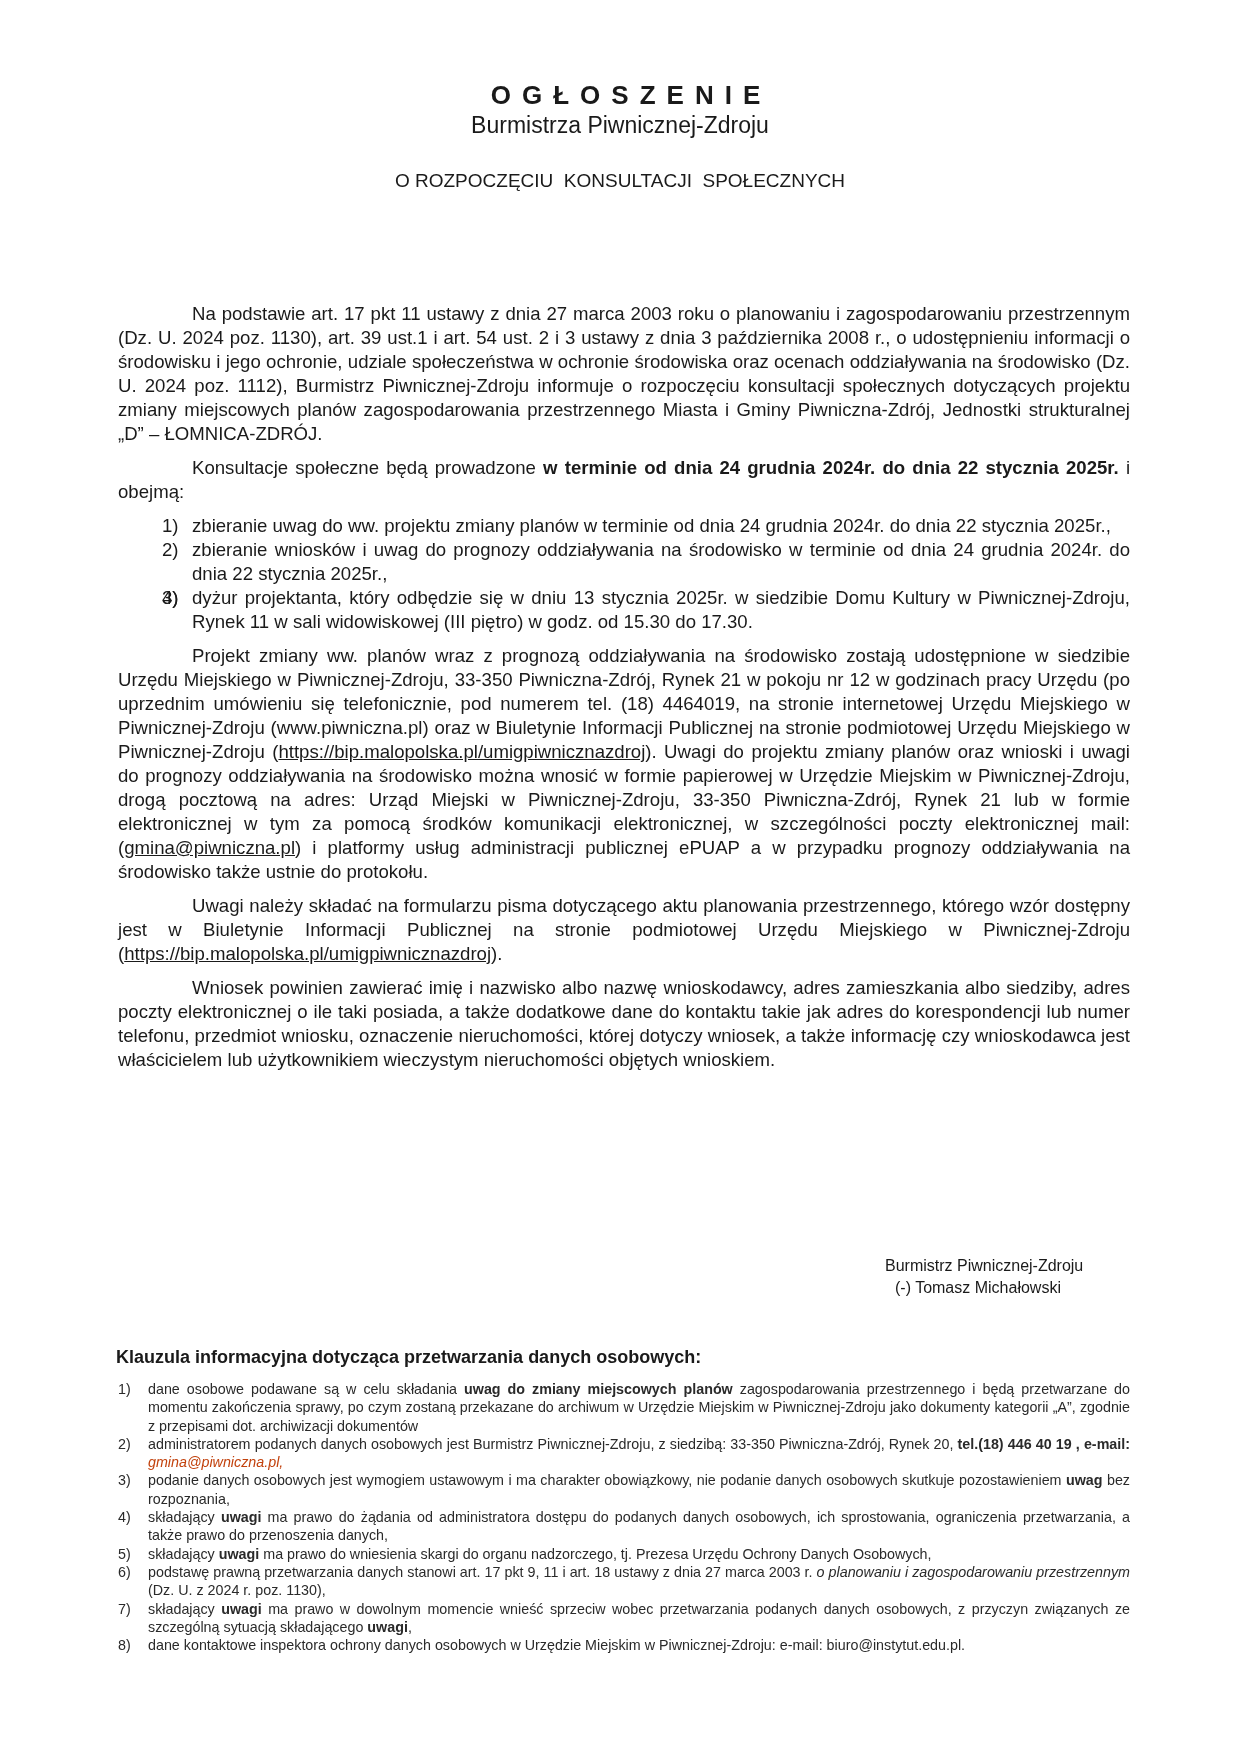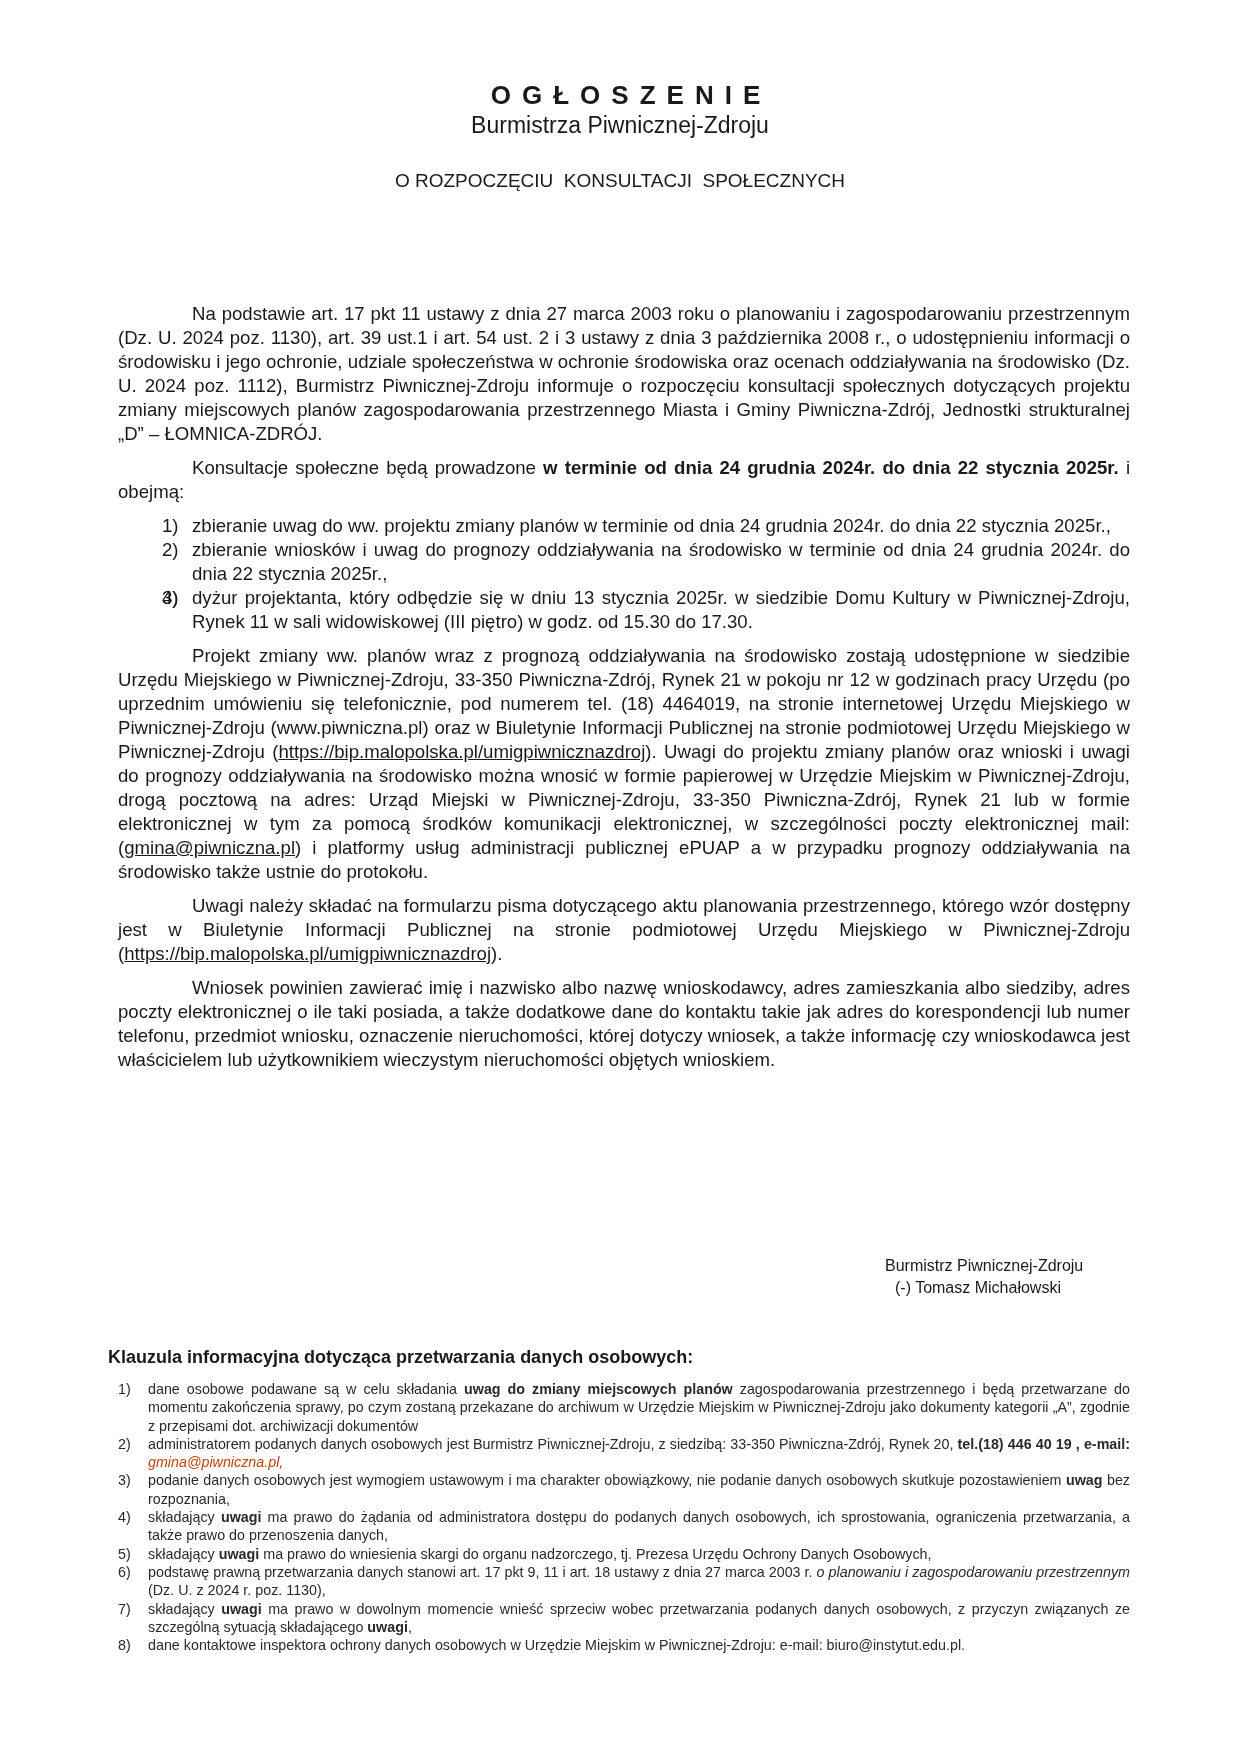--- a/index.html
+++ b/index.html
@@ -14,21 +14,21 @@
   .body-block { position:absolute; left:118px; width:1012px; font-size:18.6px; line-height:24px; }
   .para { text-align:justify; text-indent:74px; margin:0; }
   .b { font-weight:bold; }
   .u { text-decoration:underline; }
   .i { font-style:italic; }
   .link-blue { color:#c2410c; font-style:italic; }
   ol.main { list-style:none; margin:0; padding:0; }
   ol.main li { position:relative; padding-left:74px; text-align:justify; }
   ol.main li .num { position:absolute; left:44px; top:0; }
   .sign { position:absolute; left:857px; font-size:16px; line-height:22px;margin-left:28px; }
-  .klauz-h { position:absolute; left:108px; top:1347px; font-size:18px; font-weight:bold; }
+  .klauz-h { position:absolute; left:116px; top:1347px; font-size:18px; font-weight:bold; }
   .klauz { position:absolute; left:118px; top:1380px; width:1012px; font-size:14.3px; line-height:18.3px; color:#2a2a2a; }
   ol.kl { list-style:none; margin:0; padding:0; }
   ol.kl li { position:relative; padding-left:30px; text-align:justify; }
   ol.kl li .num { position:absolute; left:0; top:0; }
 </style>
 </head>
 <body>
 
 <div class="page">
 

